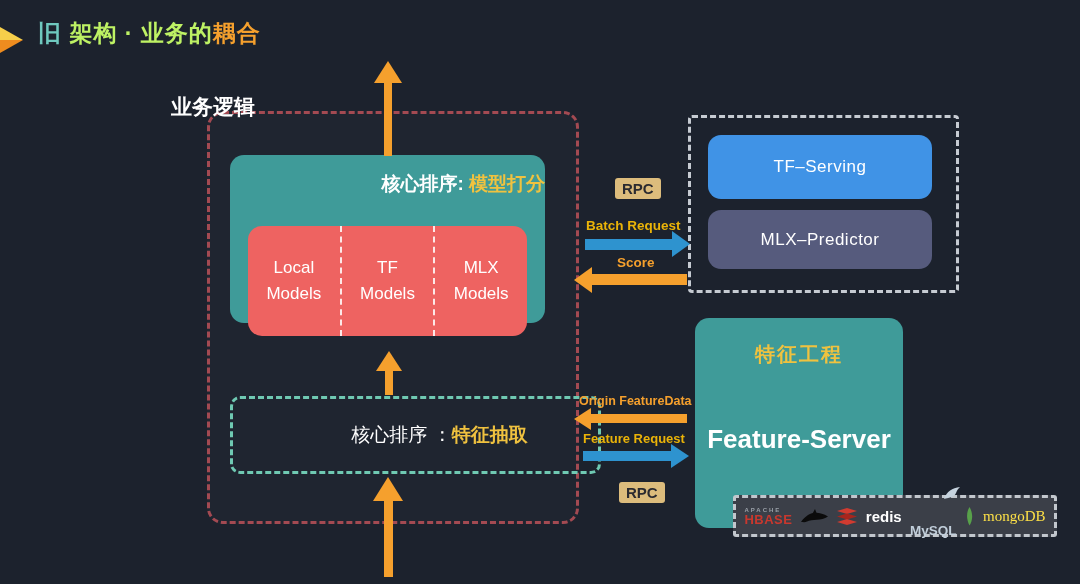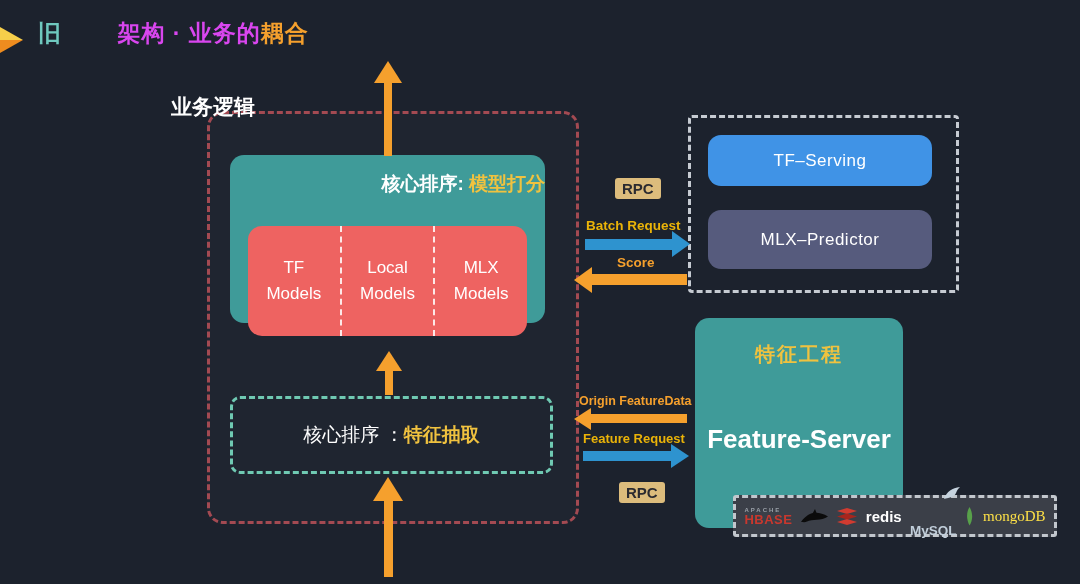--- a/index.html
+++ b/index.html
@@ -6,21 +6,21 @@
   .canvas {
     position:relative; width:1080px; height:584px;
     background:#1c222d; overflow:hidden;
     font-family:"Liberation Sans", sans-serif;
   }
   .abs { position:absolute; }
 
   
   .slide-title { left:38px; top:18px; font-size:23px; font-weight:bold; letter-spacing:1px; white-space:nowrap; }
   .t-badge { color:#6fc9bf; }
-  .t-mid   { color:#d946ef;margin-left:48px; }
+  .t-mid   { color:#bef264; }
   .t-hl    { color:#f5a02d; }
   .title-icon { left:0; top:26px; }
 
   
   .bl-label { left:171px; top:93px; font-size:21px; font-weight:bold; color:#fff; z-index:3; }
   .main-box { left:207px; top:111px; width:366px; height:407px;
               border:3px dashed #a34a52; border-radius:16px;
               background:rgba(255,255,255,0.015); }
 
   .scoring-box { left:230px; top:155px; width:315px; height:168px;
@@ -30,34 +30,34 @@
 
   .models-box { left:248px; top:226px; width:279px; height:110px;
                 background:#ee6361; border-radius:14px; display:flex; z-index:2; }
   .model-col { flex:1; display:flex; align-items:center; justify-content:center;
                text-align:center; color:#fff; font-size:17px; line-height:1.55; padding:0 8px; }
   .model-col + .model-col { border-left:2px dashed rgba(255,255,255,0.85); }
 
   .extract-box { left:230px; top:396px; width:317px; height:72px;
                  border:3px dashed #6fc9b2; border-radius:10px;
                  display:flex; align-items:center; justify-content:center;
-                 font-size:19px; color:#fff; }
+                 font-size:19px; color:#fff;padding-left:48px; }
 
   
   .tri { position:absolute; width:0; height:0; }
   .shaft { position:absolute; background:#f5a02d; }
   .head-up    { border-left:14px solid transparent; border-right:14px solid transparent; border-bottom:22px solid #f5a02d; }
   .head-left  { border-top:13px solid transparent; border-bottom:13px solid transparent; border-right:18px solid #f5a02d; }
   .head-right-blue { border-top:13px solid transparent; border-bottom:13px solid transparent; border-left:18px solid #2e93cf; }
   .shaft-blue { background:#2e93cf; }
 
   
   .serving-box { left:688px; top:115px; width:265px; height:172px;
                  border:3px dashed #c6cbd2; border-radius:4px; }
-  .srv-item { position:absolute; left:708px; width:224px; height:51px; border-radius:13px;
+  .srv-item { position:absolute; left:708px; width:224px; height:64px; border-radius:13px;
               display:flex; align-items:center; justify-content:center;
               color:#fff; font-size:17px; letter-spacing:0.5px; }
   .tf-box  { top:135px; background:#4093e6; }
   .mlx-box { top:210px; height:59px; background:#565b7d; }
 
   
   .rpc-badge { position:absolute; background:#dcbc7c; color:#2b2b30; font-weight:bold;
                font-size:15px; padding:2px 7px; border-radius:3px; }
   .lbl { position:absolute; font-weight:bold; font-size:13px; white-space:nowrap; }
   .lbl-blue   { color:#eab308; }
@@ -99,22 +99,22 @@
   <div class="abs bl-label">业务逻辑</div>
   <div class="abs main-box"></div>
 
   <div class="abs scoring-box">
     <div class="scoring-title">
       <span>核心排序: </span><span class="hl-yellow">模型打分</span>
     </div>
   </div>
 
   <div class="abs models-box">
+    <div class="model-col">Local Models</div>
     <div class="model-col">TF Models</div>
-    <div class="model-col">Local Models</div>
     <div class="model-col">MLX Models</div>
   </div>
 
   <div class="abs extract-box">
     <span>核心排序 ： </span>
       <span class="hl-yellow">特征抽取</span>
   </div>
 
   <div>
     <div class="tri head-up" style="left:374px; top:61px;"></div>

